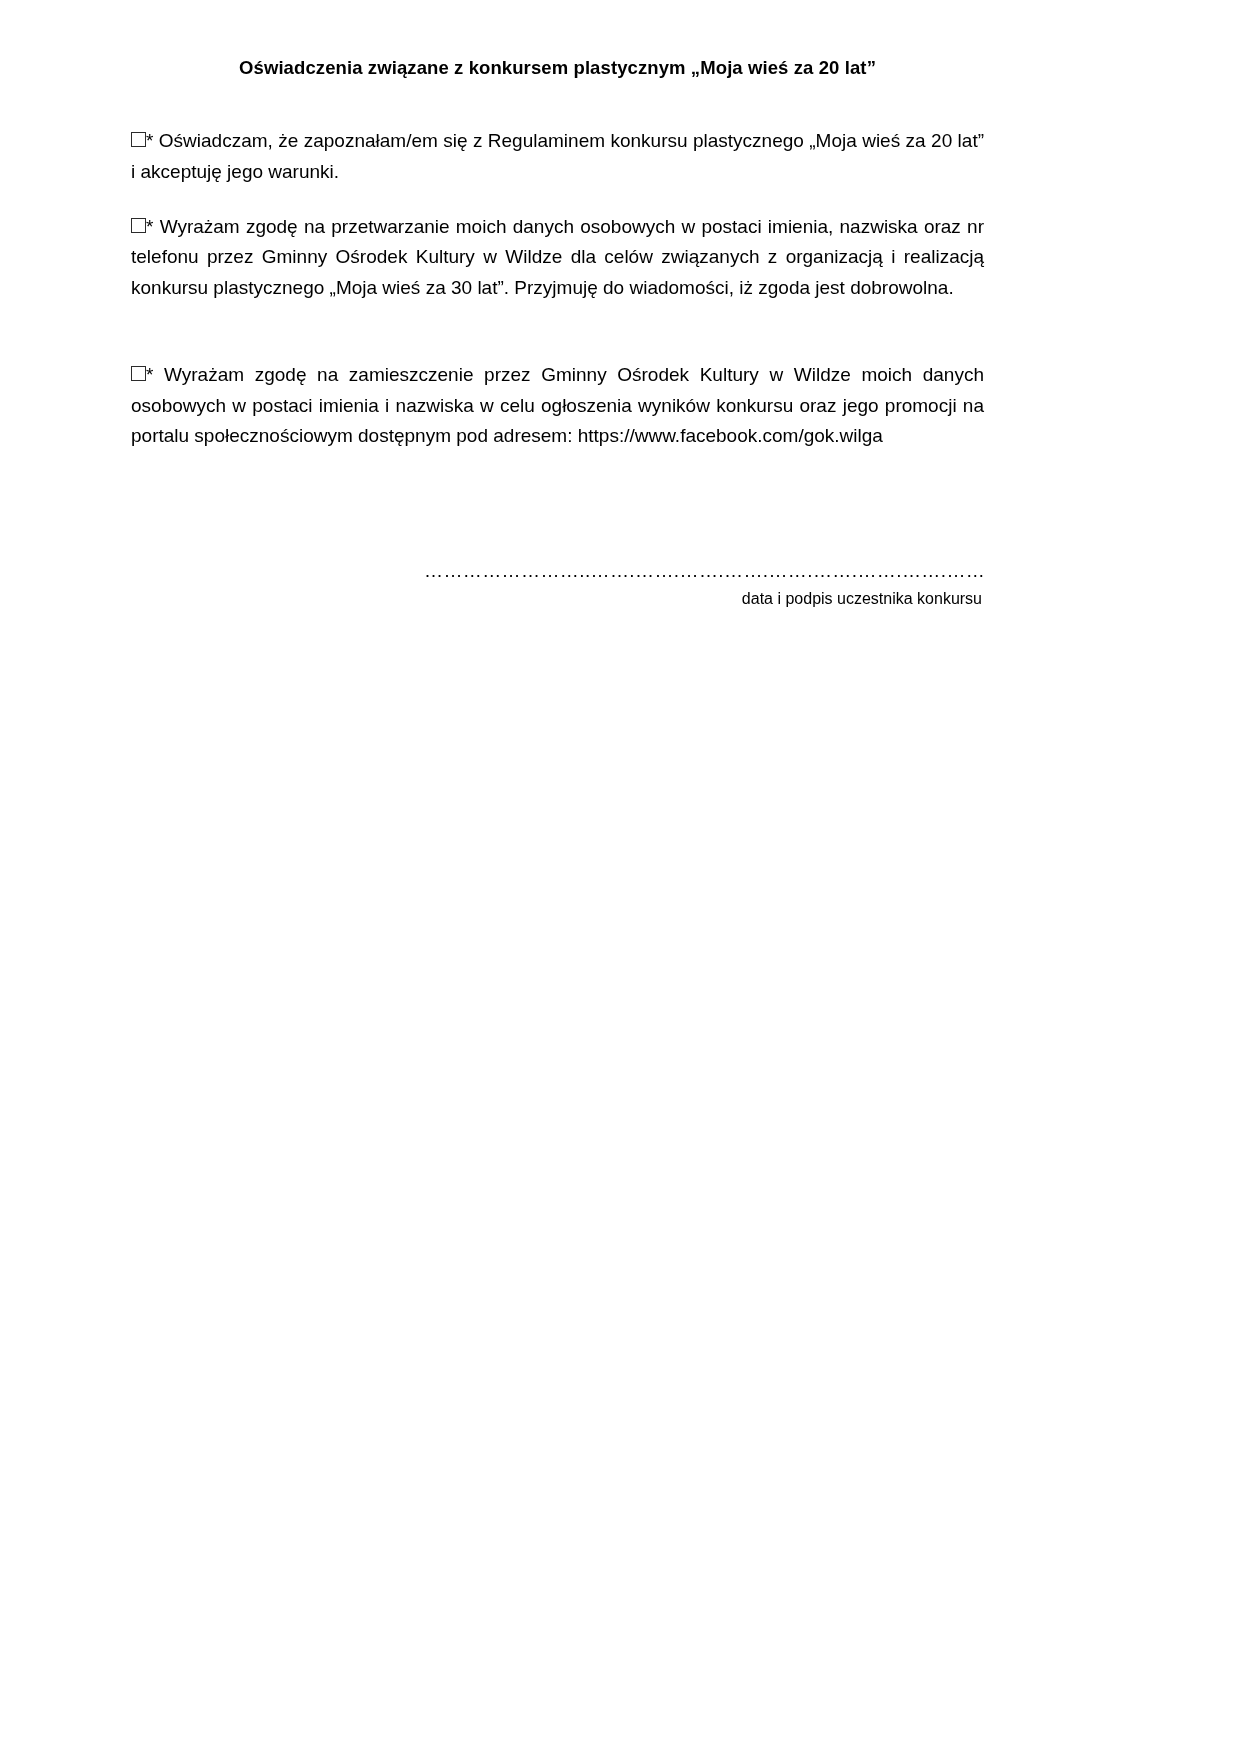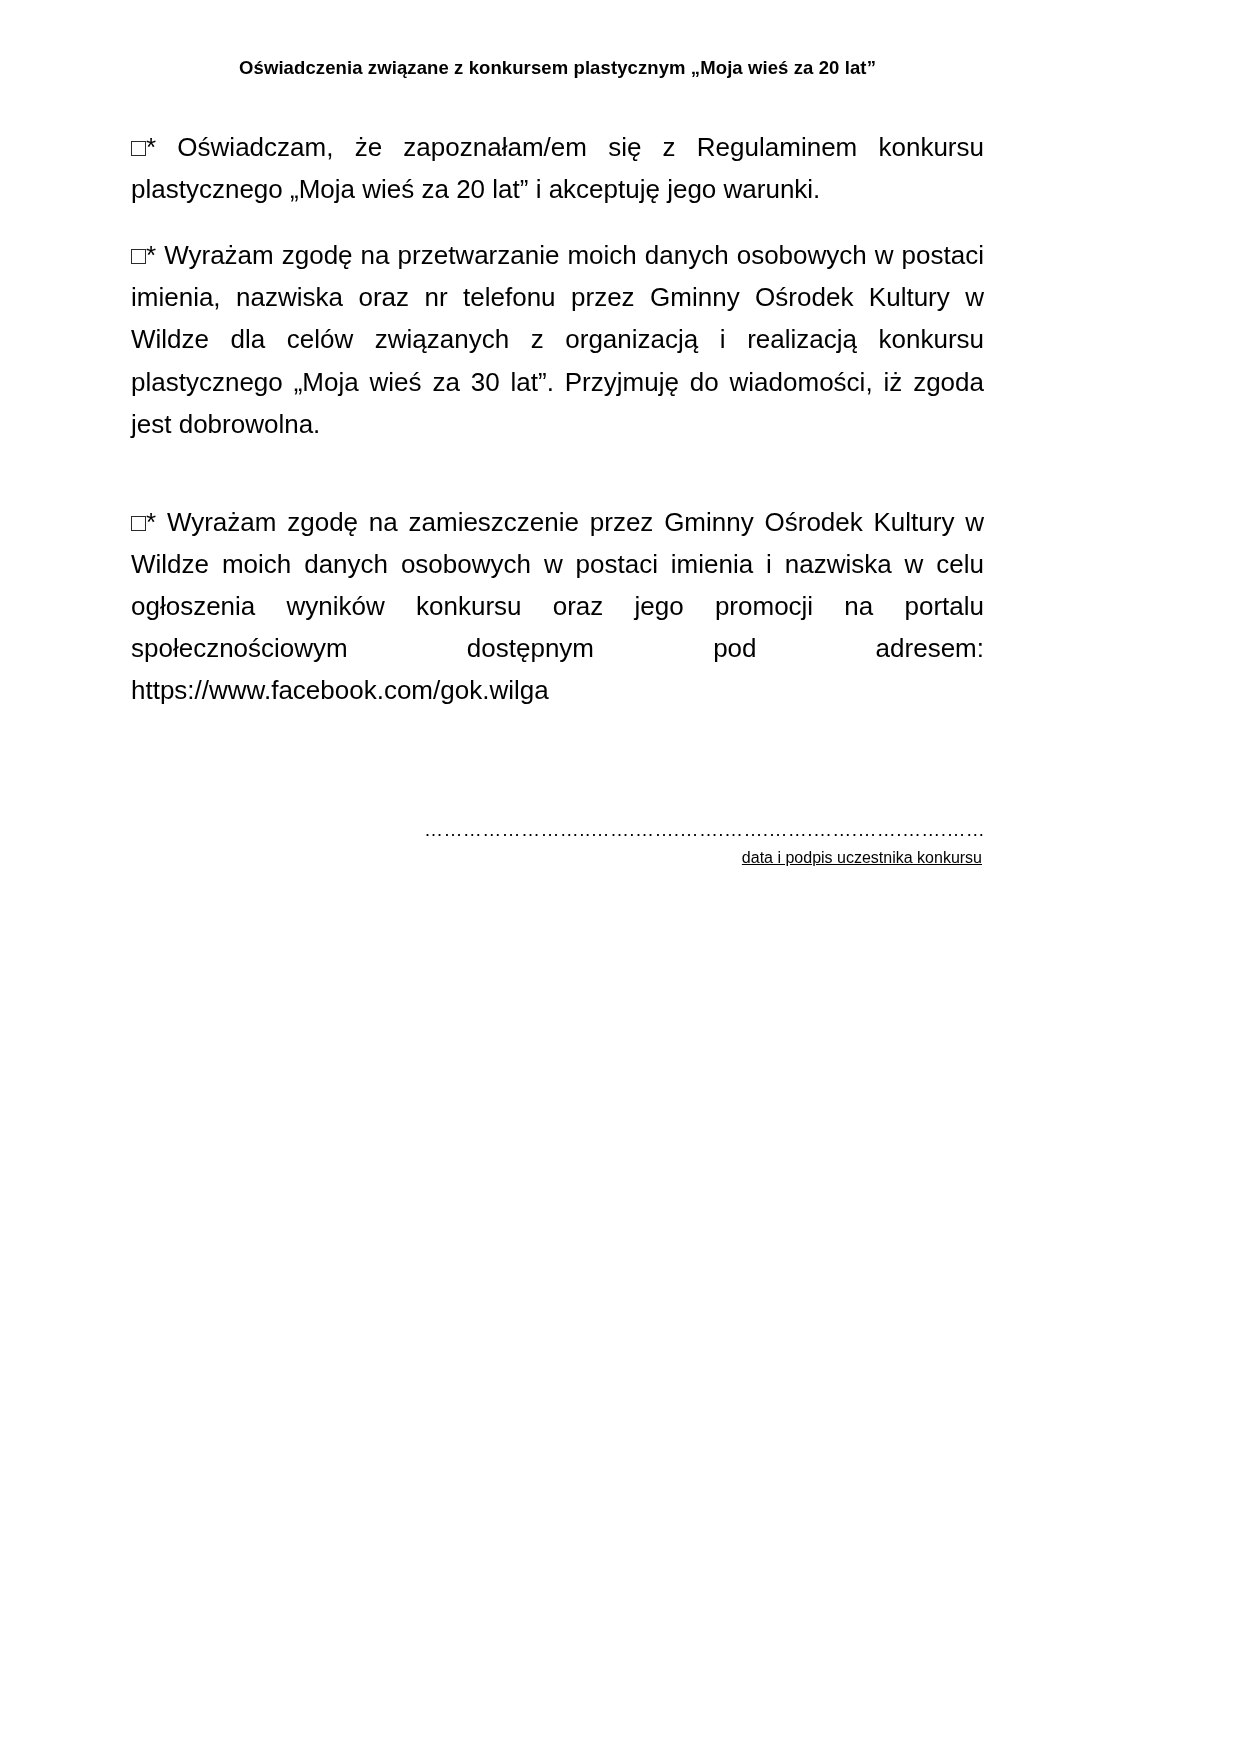--- a/index.html
+++ b/index.html
@@ -25,21 +25,21 @@
   }
   .doc-title {
     font-size: 18.5px;
     font-weight: bold;
     text-align: center;
     letter-spacing: 0.1px;
     margin: 0 0 46px 0;
     line-height: 1.3;
   }
   .clause {
-    font-size: 26px;
+    font-size: 19px;
     line-height: 1.62;
     text-align: justify;
     text-justify: inter-word;
     margin: 0 0 24px 0;
     position: relative;
   }
   .clause.gap-after {
     margin-bottom: 56px;
   }
   .checkbox {
@@ -63,21 +63,20 @@
     display: block;
     text-align: center;
     width: 560px;
     margin-left: auto;
     overflow: hidden;
   }
   .sig-caption {
     font-size: 16px;
     margin-top: 8px;
     padding-right: 2px;
-    text-decoration: underline;
   }
   .footnote {
     margin-top: 98px;
     font-size: 19.5px;
     line-height: 1.6;
     text-align: left;
   }
 </style>
 </head>
 <body>

